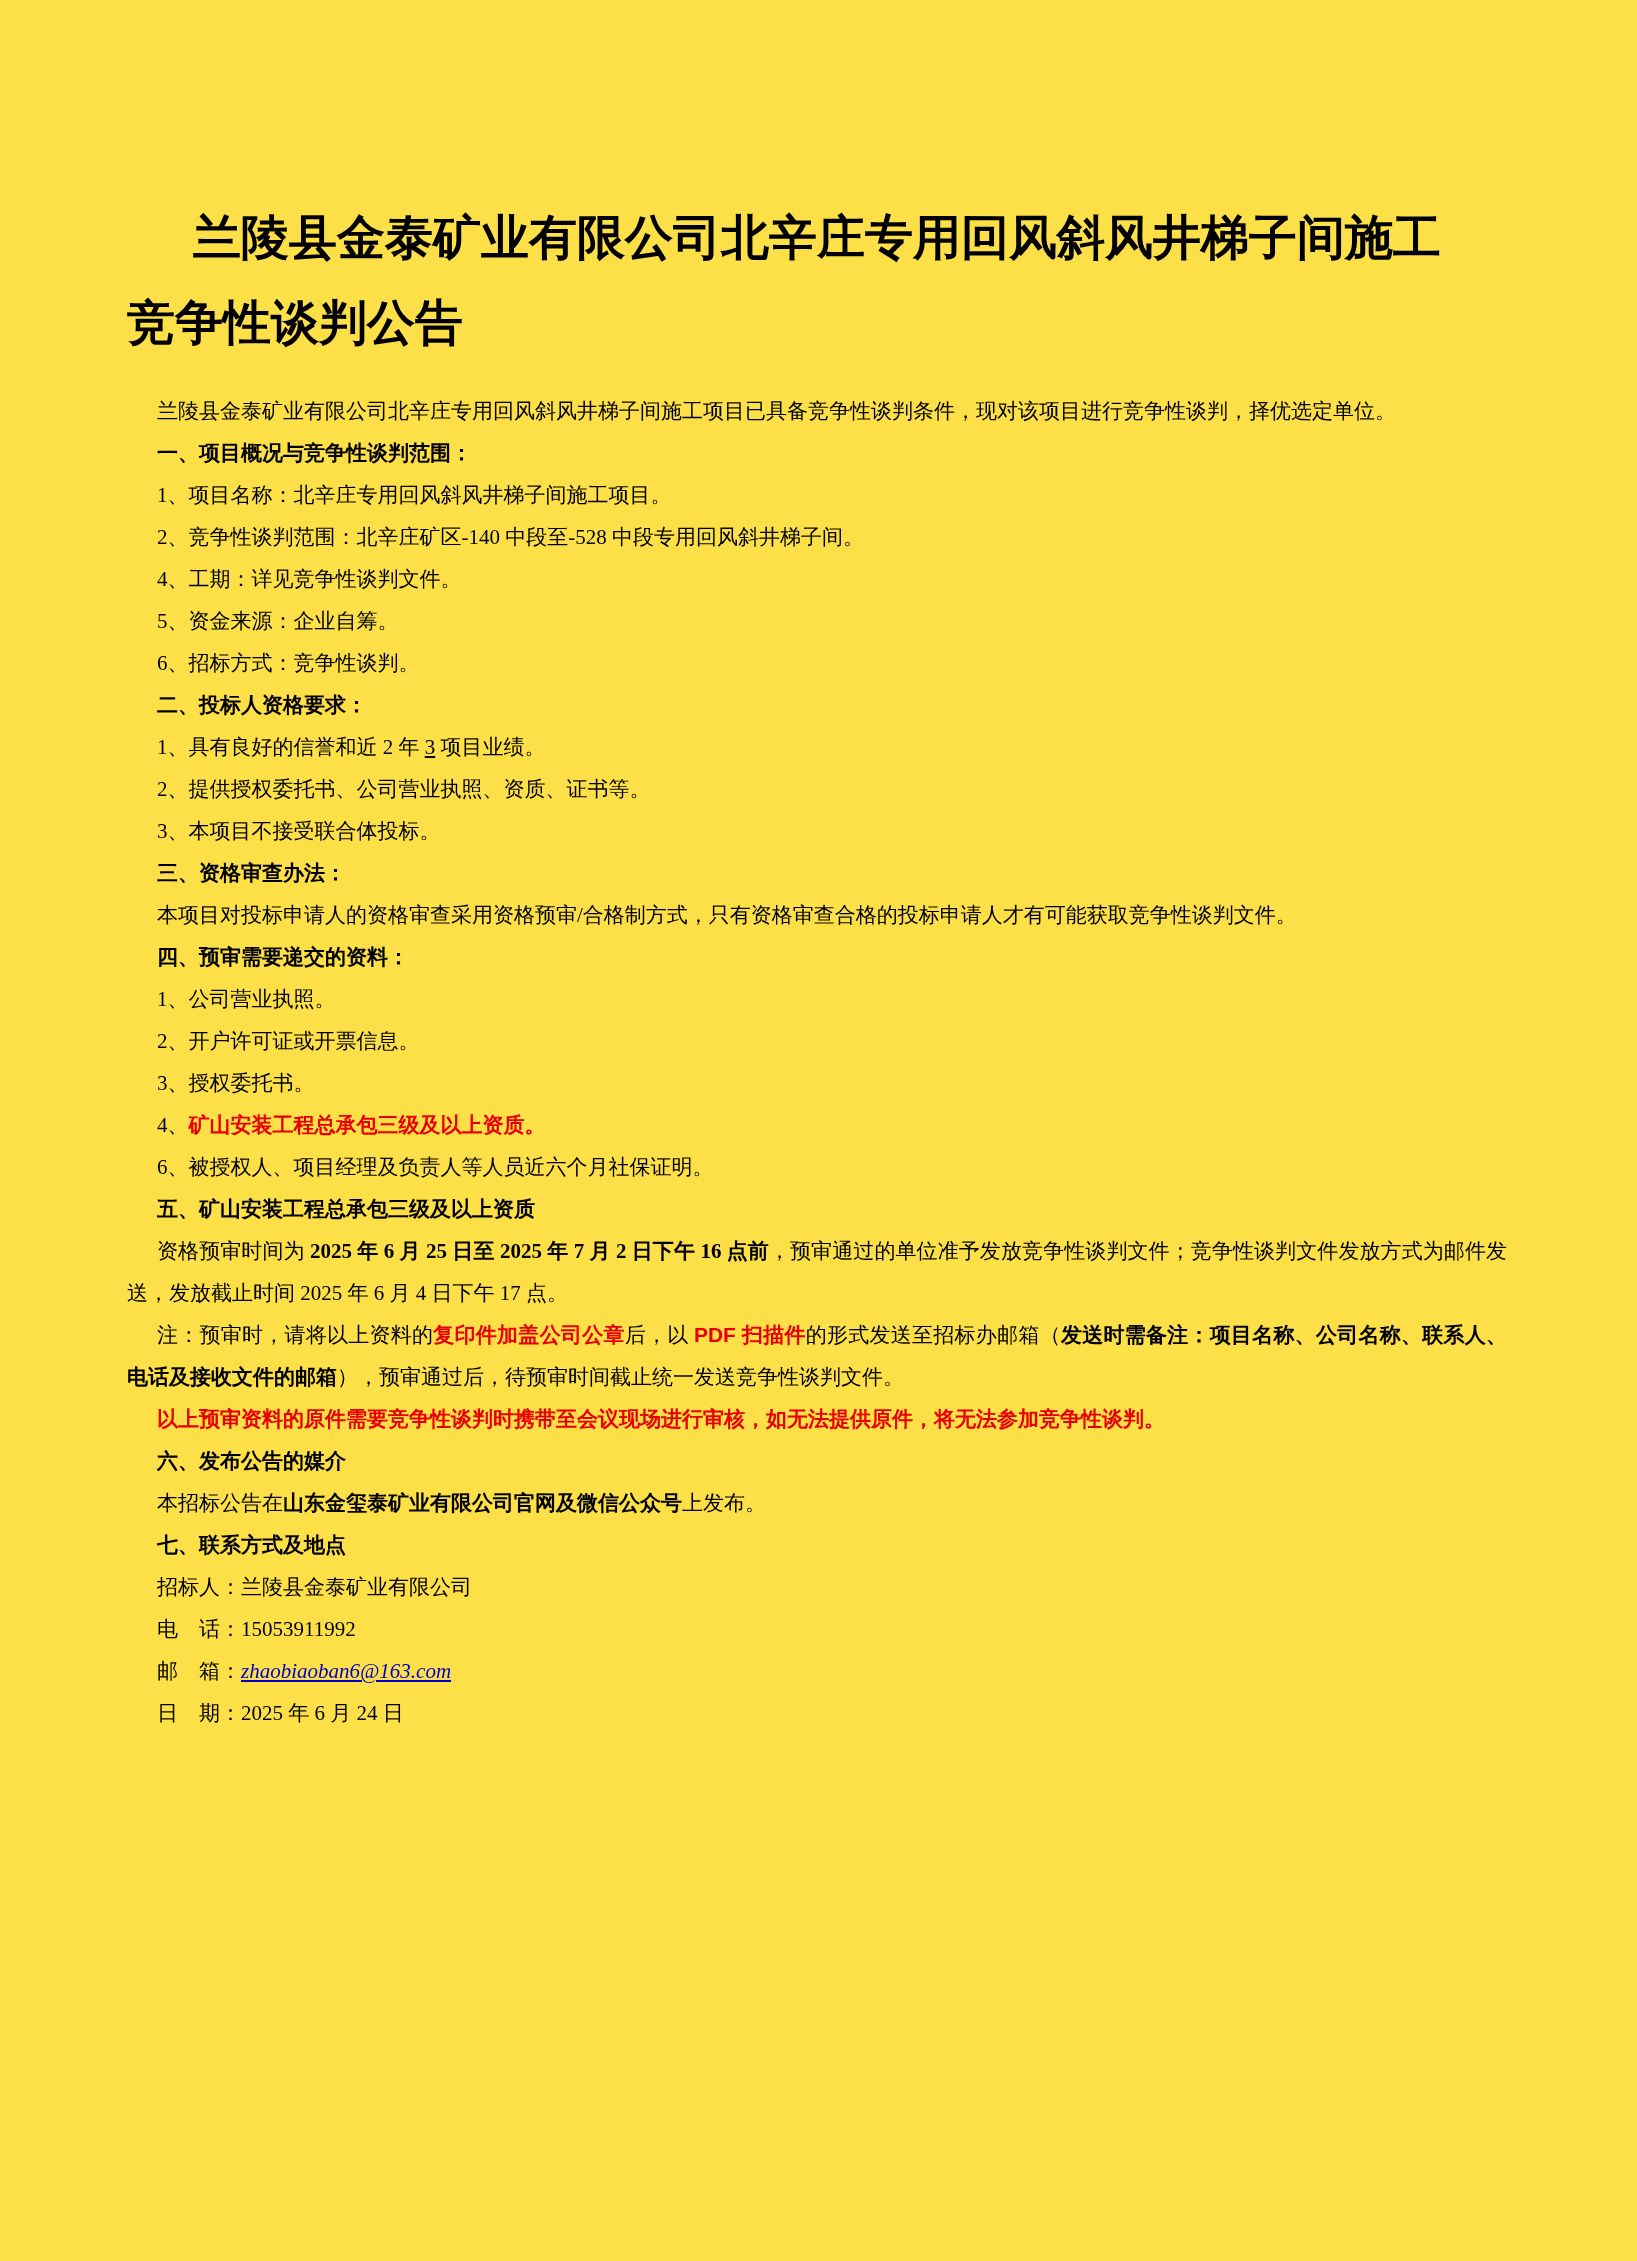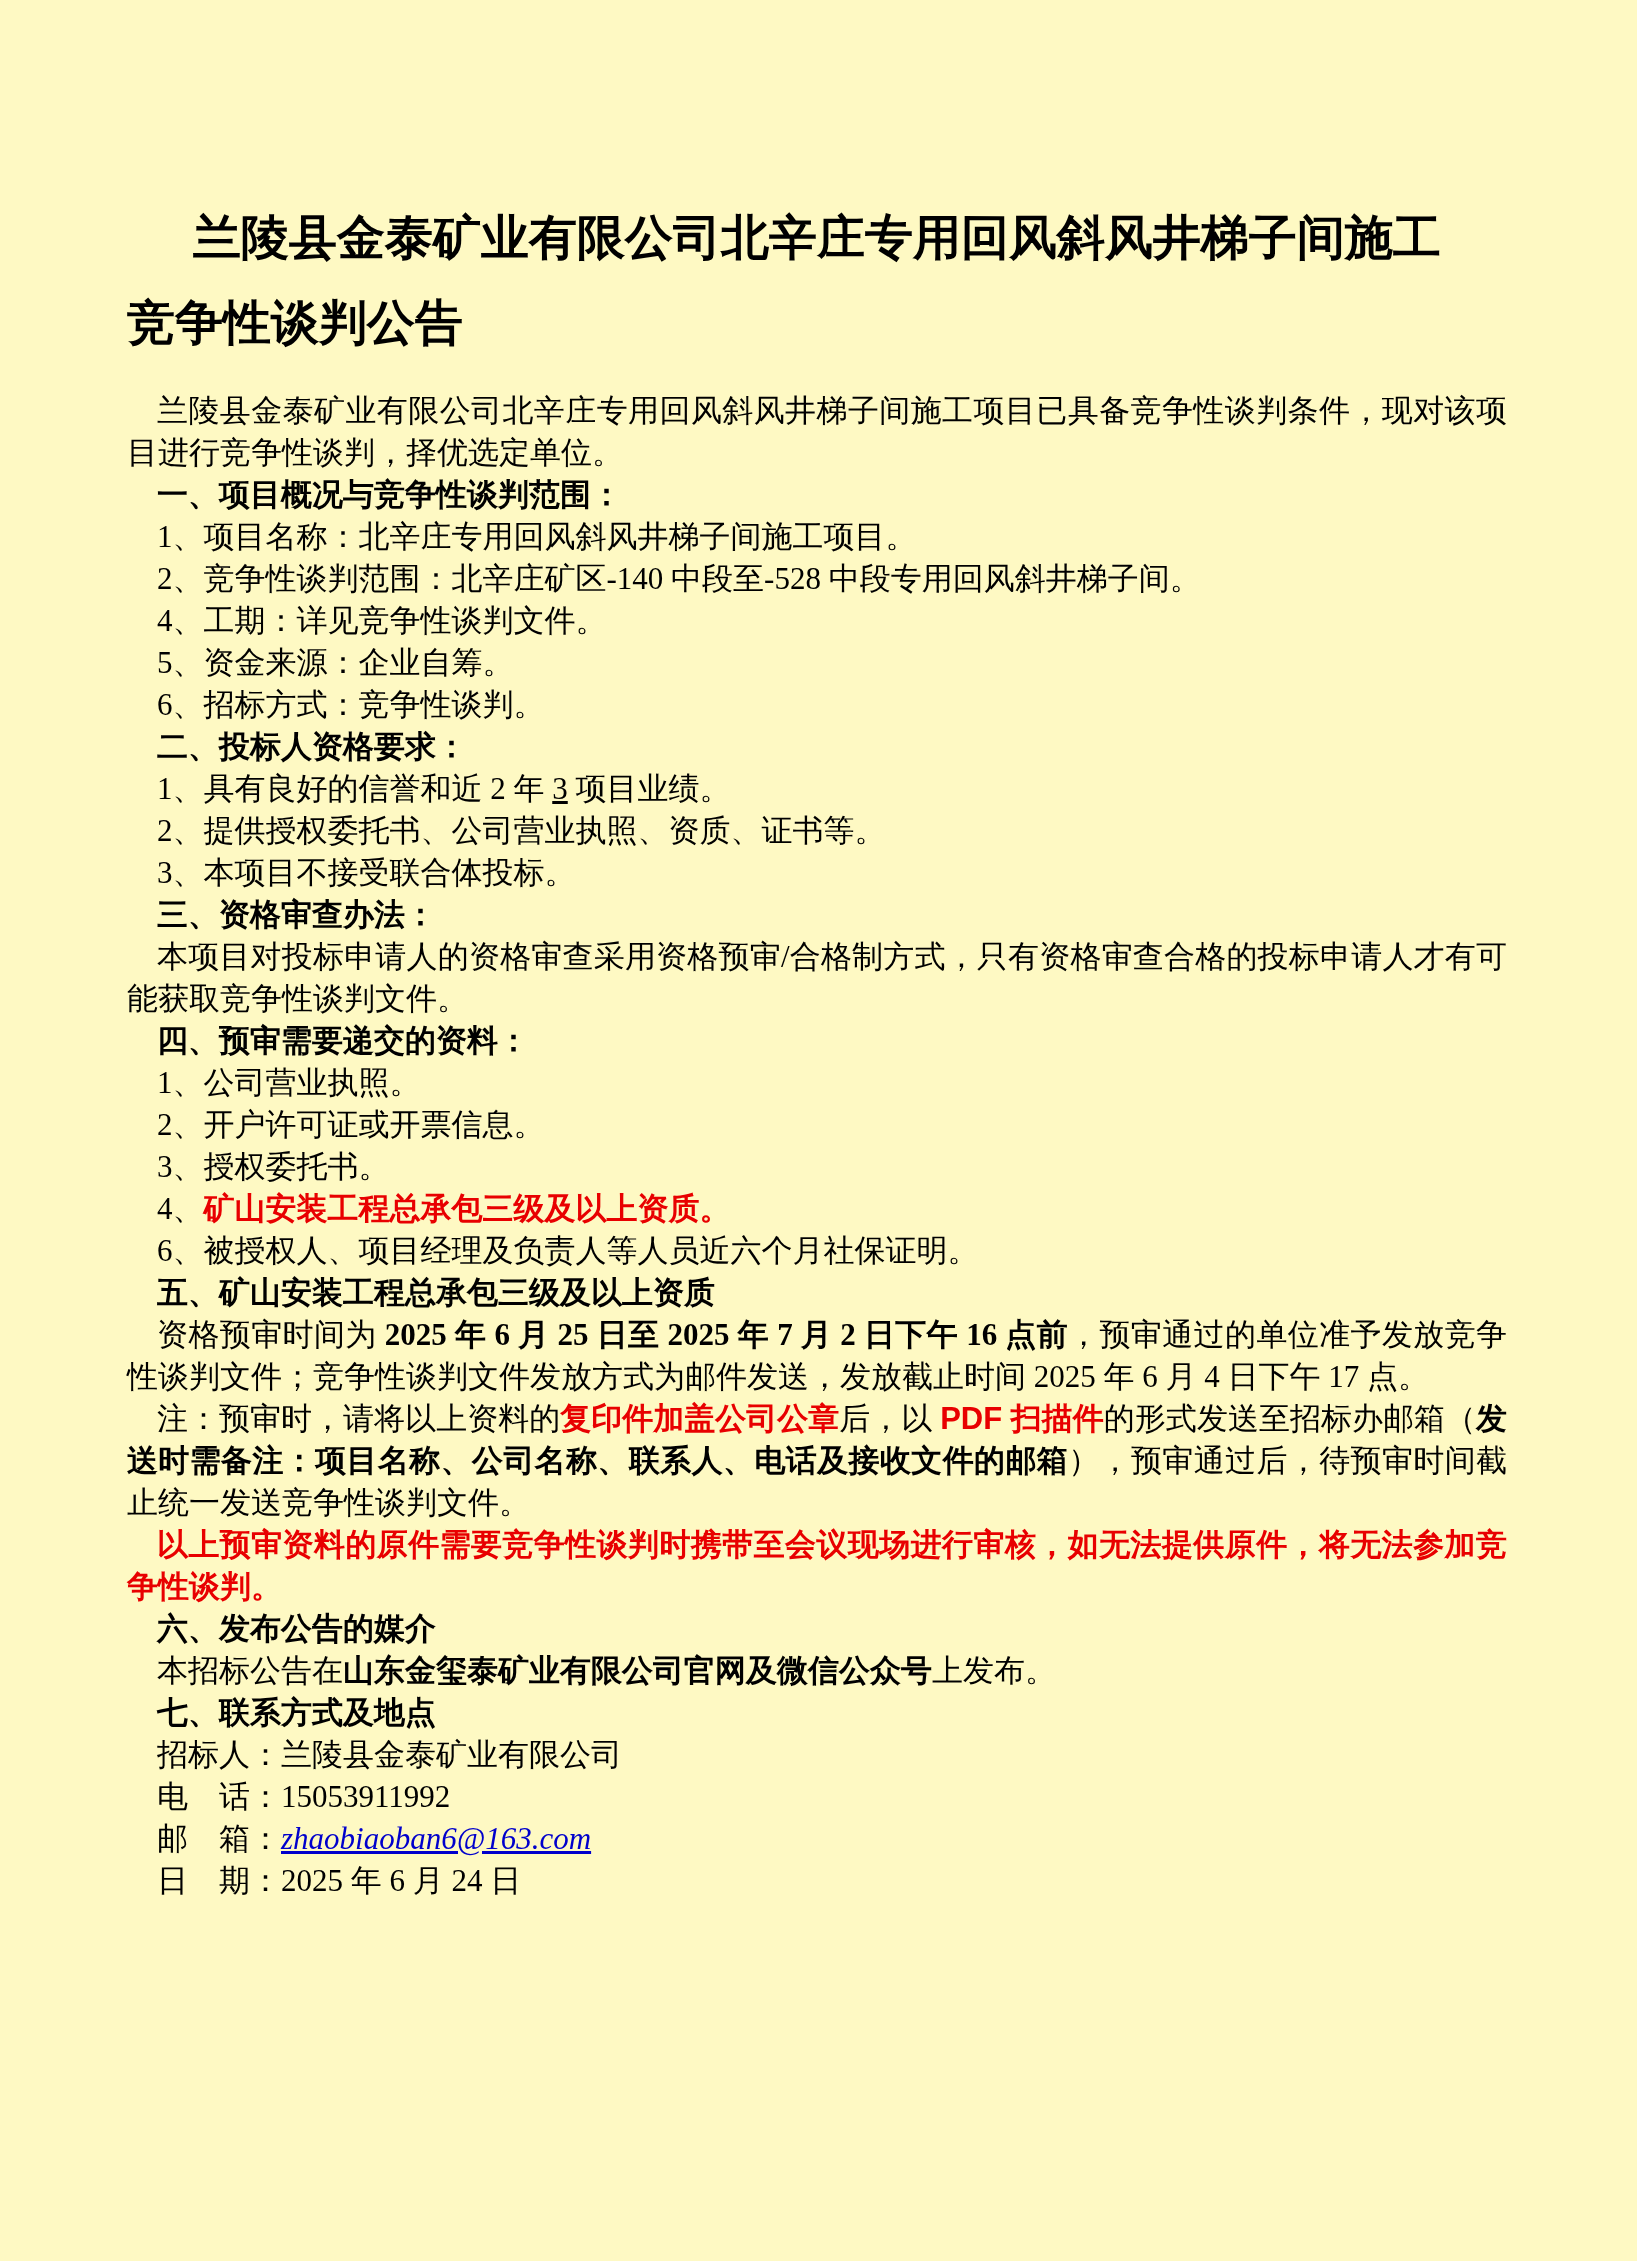--- a/index.html
+++ b/index.html
@@ -7,21 +7,21 @@
     --link-blue:#0000cc;
   }
   html,body{margin:0;padding:0;background:#ffffff;}
   body{
     width:1638px;height:2261px;
     font-family:"Liberation Serif","DejaVu Serif",serif;
     color:#000;
   }
   .sheet{
     width:1638px;height:2261px;
-    background:#fef9c3;
+    background:#fde047;
     box-sizing:border-box;
     overflow:hidden;
   }
   .content{
     box-sizing:border-box;
     padding:208px 131px 0 127px;
   }
   .title{
     font-size:48px;
     line-height:59px;
@@ -30,21 +30,21 @@
     margin:0 0 26px 0;
   }
   .subtitle{
     font-size:48px;
     line-height:59px;
     font-weight:bold;
     text-align:left;
     margin:0 0 38px 0;
   }
   p.line{
-    font-size:31px;
+    font-size:21px;
     line-height:42px;
     margin:0;
     text-align:justify;
     text-indent:30px;
     word-break:break-word;
   }
   p.hd{
     font-weight:bold;
     font-family:"Liberation Sans","DejaVu Sans",sans-serif;
   }

